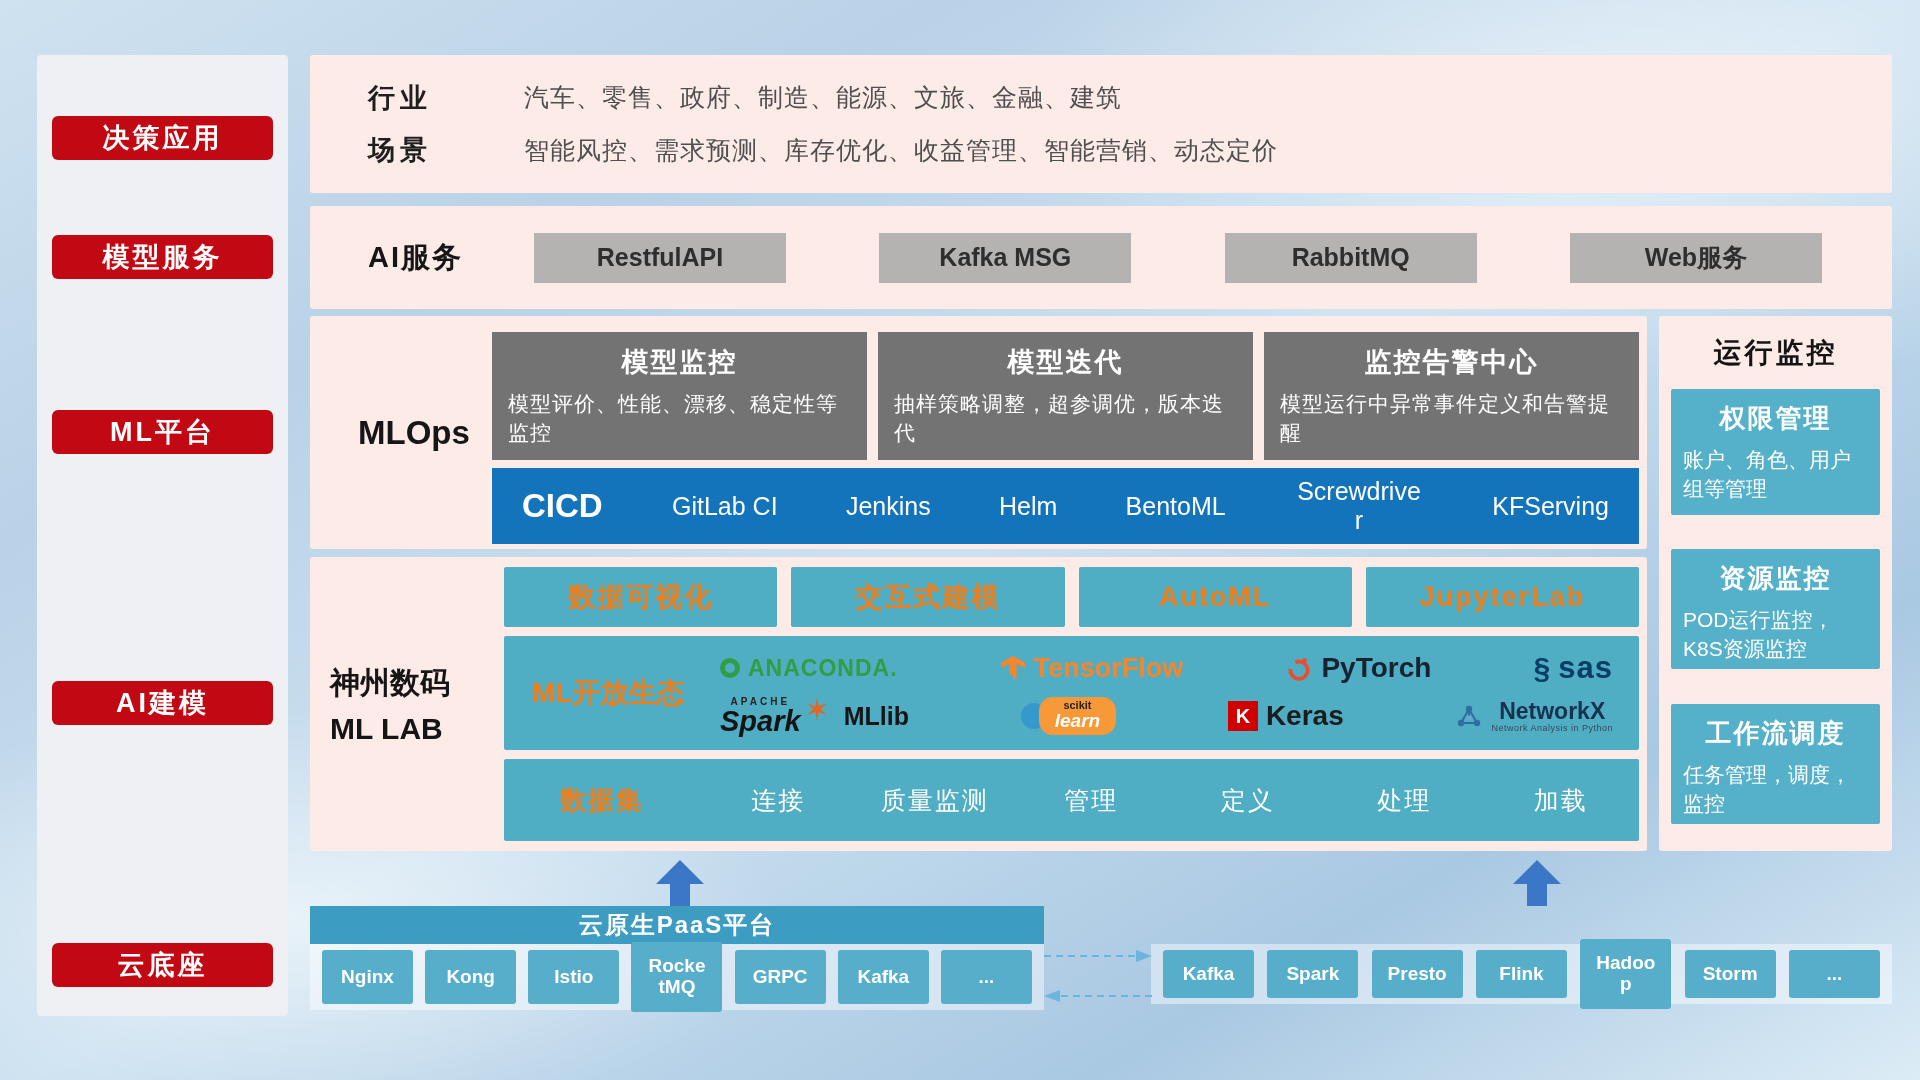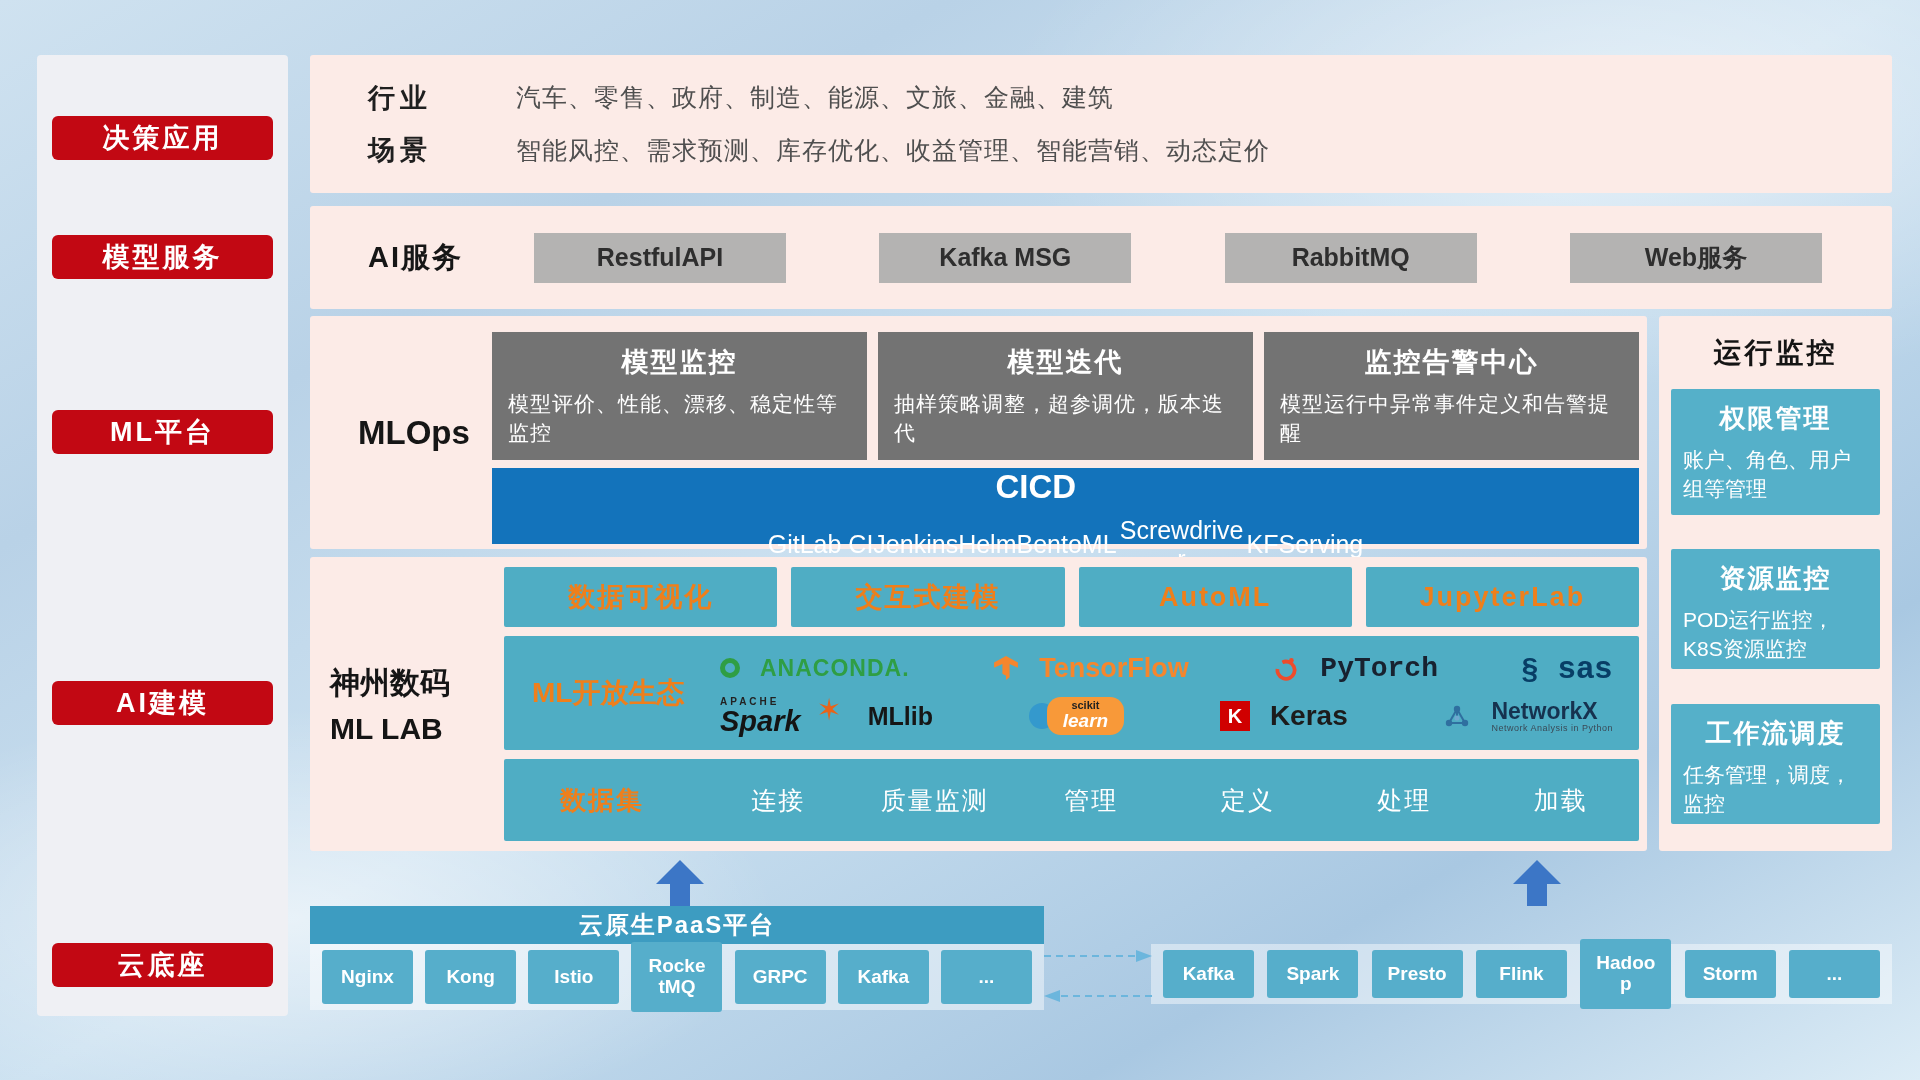--- a/index.html
+++ b/index.html
@@ -14,52 +14,52 @@
   
   .sidebar{position:absolute; left:37px; top:55px; width:251px; height:961px; background:#eff0f4; border-radius:4px;}
   .side-btn{position:absolute; left:15px; width:221px; height:44px; background:#c20813; color:#fff;
     font-size:27px; font-weight:700; letter-spacing:3px; display:flex; align-items:center; justify-content:center; border-radius:6px;}
   
   .panel{position:absolute; background:#fcebe7; border-radius:3px;}
   
   .row-apps{left:310px; top:55px; width:1582px; height:138px; display:flex; flex-direction:column; justify-content:space-evenly; padding:8px 20px 8px 58px;}
   .app-line{display:flex; align-items:center;}
   .app-label{font-size:27px; font-weight:800; color:#1f1f1f; letter-spacing:5px; width:118px; flex:none;}
-  .app-text{font-size:25px; color:#4f4f4f; letter-spacing:1px; margin-left:30px;}
+  .app-text{font-size:25px; color:#4f4f4f; letter-spacing:1px; margin-left:38px;}
   
   .row-service{left:310px; top:206px; width:1582px; height:103px; display:flex; align-items:center; padding:0 70px 0 58px;}
   .svc-label{font-size:29px; font-weight:800; color:#161616; letter-spacing:2px; width:128px; flex:none;}
   .svc-buttons{flex:1; display:flex; justify-content:space-between; margin-left:38px;}
   .gray-btn{width:252px; height:50px; background:#b4b3b2; color:#2e2e2e; font-weight:700; font-size:25px; display:flex; align-items:center; justify-content:center;}
   
   .row-mlops{left:310px; top:316px; width:1337px; height:233px;}
   .mlops-label{position:absolute; left:48px; top:0; height:100%; display:flex; align-items:center; font-size:33px; font-weight:800; color:#161616;}
   .mlops-cards{position:absolute; left:182px; top:16px; right:8px; height:128px; display:flex; gap:11px;}
   .blue-card{flex:1; background:#737373; color:#fff; padding:12px 16px;}
   .bc-title{text-align:center; font-size:27px; font-weight:800; margin-bottom:9px; letter-spacing:2px;}
   .bc-desc{font-size:21px; line-height:1.4; letter-spacing:1px;}
-  .cicd-bar{position:absolute; left:182px; right:8px; top:152px; height:76px; background:#1373bb; color:#fff; display:flex; align-items:center; padding:0 30px; gap:10px;flex-direction:column;}
+  .cicd-bar{position:absolute; left:182px; right:8px; top:152px; height:76px; background:#1373bb; color:#fff; display:flex; align-items:center; padding:0 30px; gap:10px;}
   .cicd-label{font-size:33px; font-weight:800; width:140px; flex:none;}
   .cicd-items{flex:1; display:flex; justify-content:space-between; align-items:center;}
   .cicd-item{max-width:130px; font-size:25px; text-align:center; word-break:break-all; line-height:1.15;}
   
   .row-mllab{left:310px; top:557px; width:1337px; height:294px;}
   .lab-name{position:absolute; left:20px; top:0; width:160px; height:100%; display:flex; flex-direction:column; justify-content:center; gap:8px; font-size:30px; font-weight:800; color:#151515;}
   .lab-content{position:absolute; left:182px; top:10px; right:8px; bottom:10px; display:flex; flex-direction:column; gap:9px;padding-left:12px;}
   .tools-row{height:60px; display:flex; gap:14px;}
   .tool-box{flex:1; background:#4fadc4; display:flex; align-items:center; justify-content:center; color:#ef7f1b; font-size:27px; font-weight:800; letter-spacing:2px; border-radius:2px;}
   .eco-box{flex:1; background:#4fadc4; display:flex; align-items:center; padding:0 8px 0 28px; border-radius:2px;}
   .eco-label{width:170px; color:#ef7f1b; font-size:28px; font-weight:800; flex:none;}
   .logo-rows{flex:1; height:100%; display:flex; flex-direction:column; justify-content:space-evenly; padding:4px 8px;}
   .logo-row{display:flex; align-items:center; justify-content:space-between; padding:0 10px;}
-  .logo{display:flex; align-items:center; gap:20px;}
+  .logo{display:flex; align-items:center; gap:8px;text-align:center;}
   .ana-icon{width:20px; height:20px; border:5px solid #2f9e44; border-radius:50%; display:inline-block;}
   .ana-text{color:#2f9e44; font-size:23px; font-weight:800; letter-spacing:1px;}
   .tf-text{color:#f6862d; font-size:27px; font-weight:800;}
-  .pt-text{color:#182230; font-size:28px; font-weight:700;font-family:Liberation Mono, monospace;}
+  .pt-text{color:#182230; font-size:28px; font-weight:700;}
   .sas-icon::before{content:"§"; color:#083e66; font-size:30px; font-weight:800;}
   .sas-text{color:#083e66; font-size:31px; font-weight:800; letter-spacing:1px;}
   .spark-col{display:flex; flex-direction:column; line-height:1;}
   .apache{font-size:10px; letter-spacing:3px; color:#222; font-weight:700;}
   .spark-word{font-size:29px; font-weight:800; font-style:italic; color:#141414;}
   .spark-star{color:#e8641a; font-size:30px; margin-left:-4px; margin-top:-14px;}
   .spark-star::before{content:"✶";}
   .mllib{font-size:25px; font-weight:700; color:#161616; margin-left:6px;}
   .sk-wrap{position:relative; display:flex; align-items:center;}
   .sk-circle{width:26px; height:26px; background:#3499cd; border-radius:50%; display:inline-block; margin-right:-8px;}

